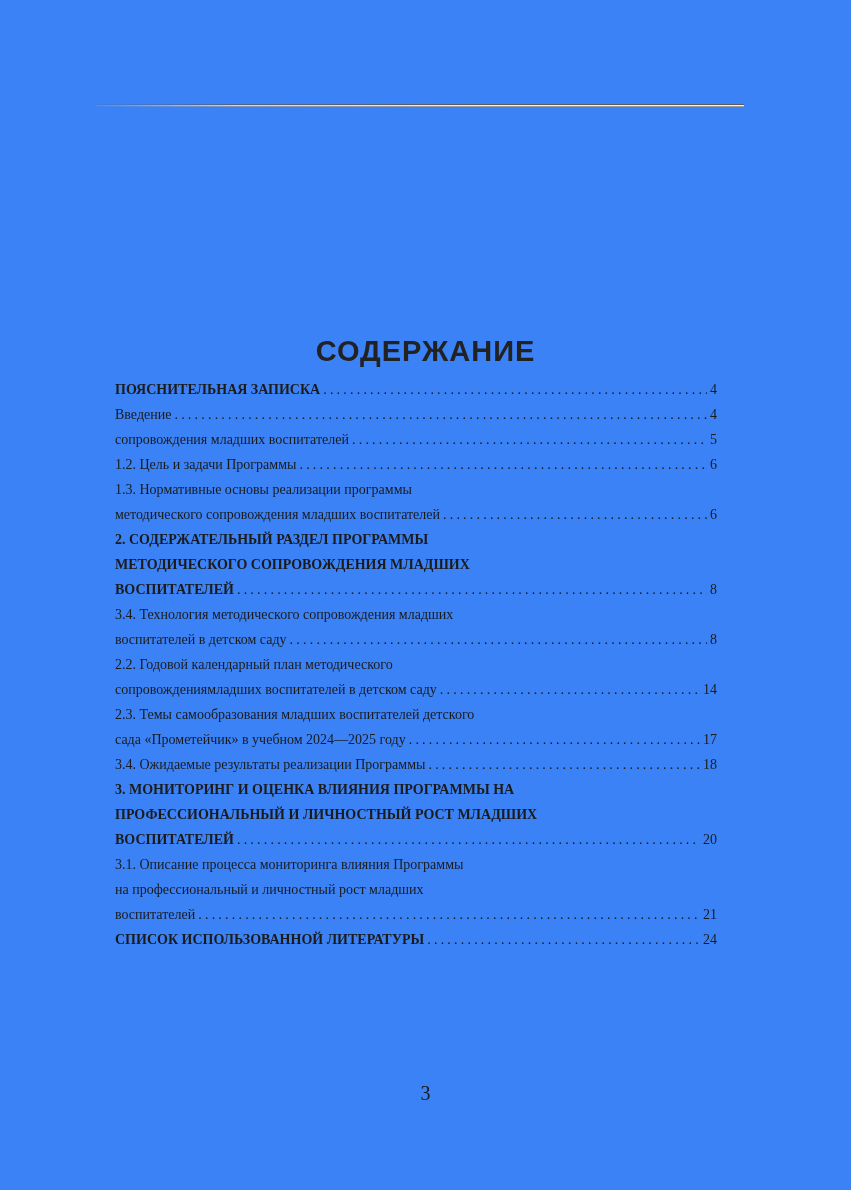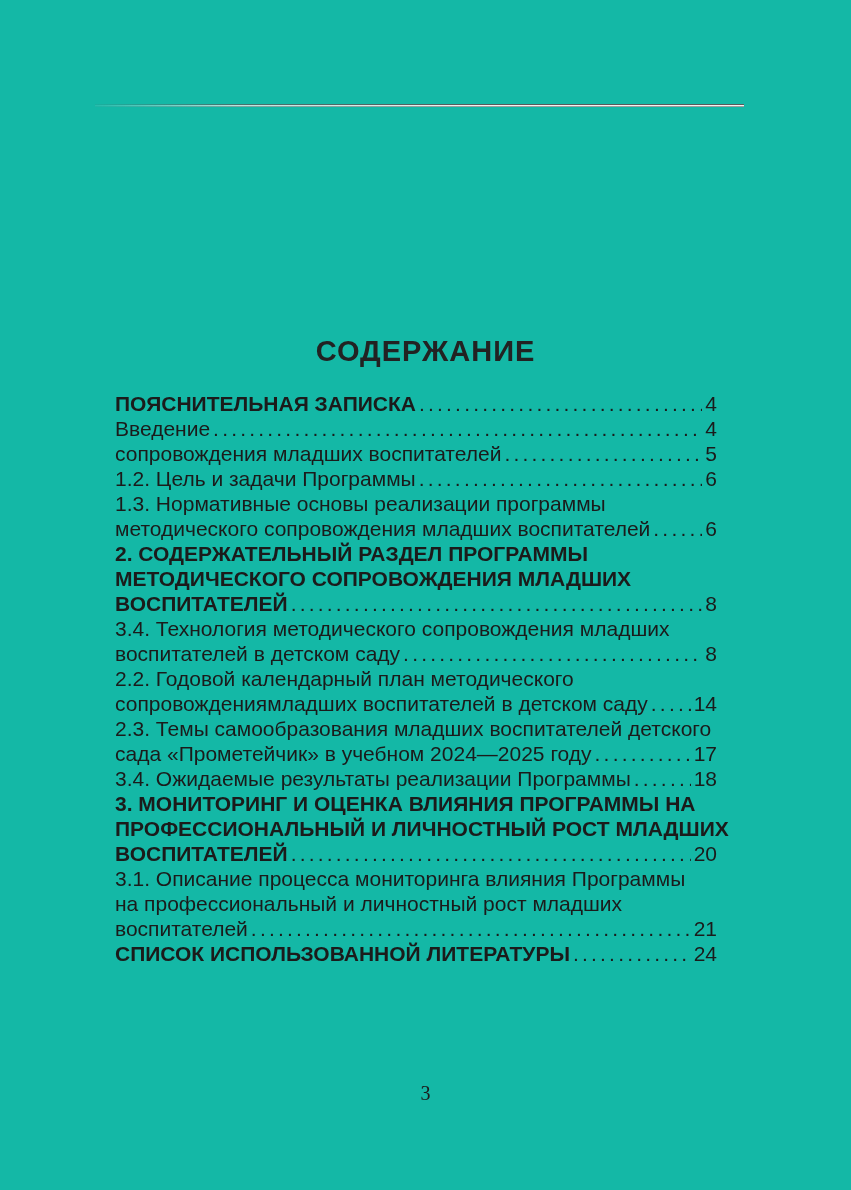--- a/index.html
+++ b/index.html
@@ -1,21 +1,21 @@
 <!DOCTYPE html>
 <html><head>
 <meta charset="utf-8">
 <style>
   * { margin: 0; padding: 0; box-sizing: border-box; }
   html, body { background: #ffffff; }
   .page {
     position: relative;
     width: 851px;
     height: 1190px;
-    background: #14b8a6;
+    background: #3b82f6;
     overflow: hidden;
     color: #1b1b1b;
   }
   .top-rule {
     position: absolute;
     left: 95px;
     top: 104px;
     width: 649px;
     height: 3px;
     background:
@@ -32,24 +32,24 @@
     text-align: center;
     font-family: "Liberation Sans", sans-serif;
     font-weight: 700;
     font-size: 29px;
     letter-spacing: 1px;
     color: #222222;
   }
   .toc {
     position: absolute;
     left: 115px;
-    top: 391px;
+    top: 377px;
     width: 602px;
-    font-family: Liberation Sans, sans-serif;
-    font-size: 21px;
+    font-family: Liberation Serif, serif;
+    font-size: 14px;
     line-height: 25px;
     color: #1b1b1b;
   }
   .toc-entry { font-weight: normal; }
   .toc-entry.bold .toc-text { font-weight: 700; }
   .toc-line {
     display: flex;
     align-items: baseline;
     white-space: nowrap;
   }

